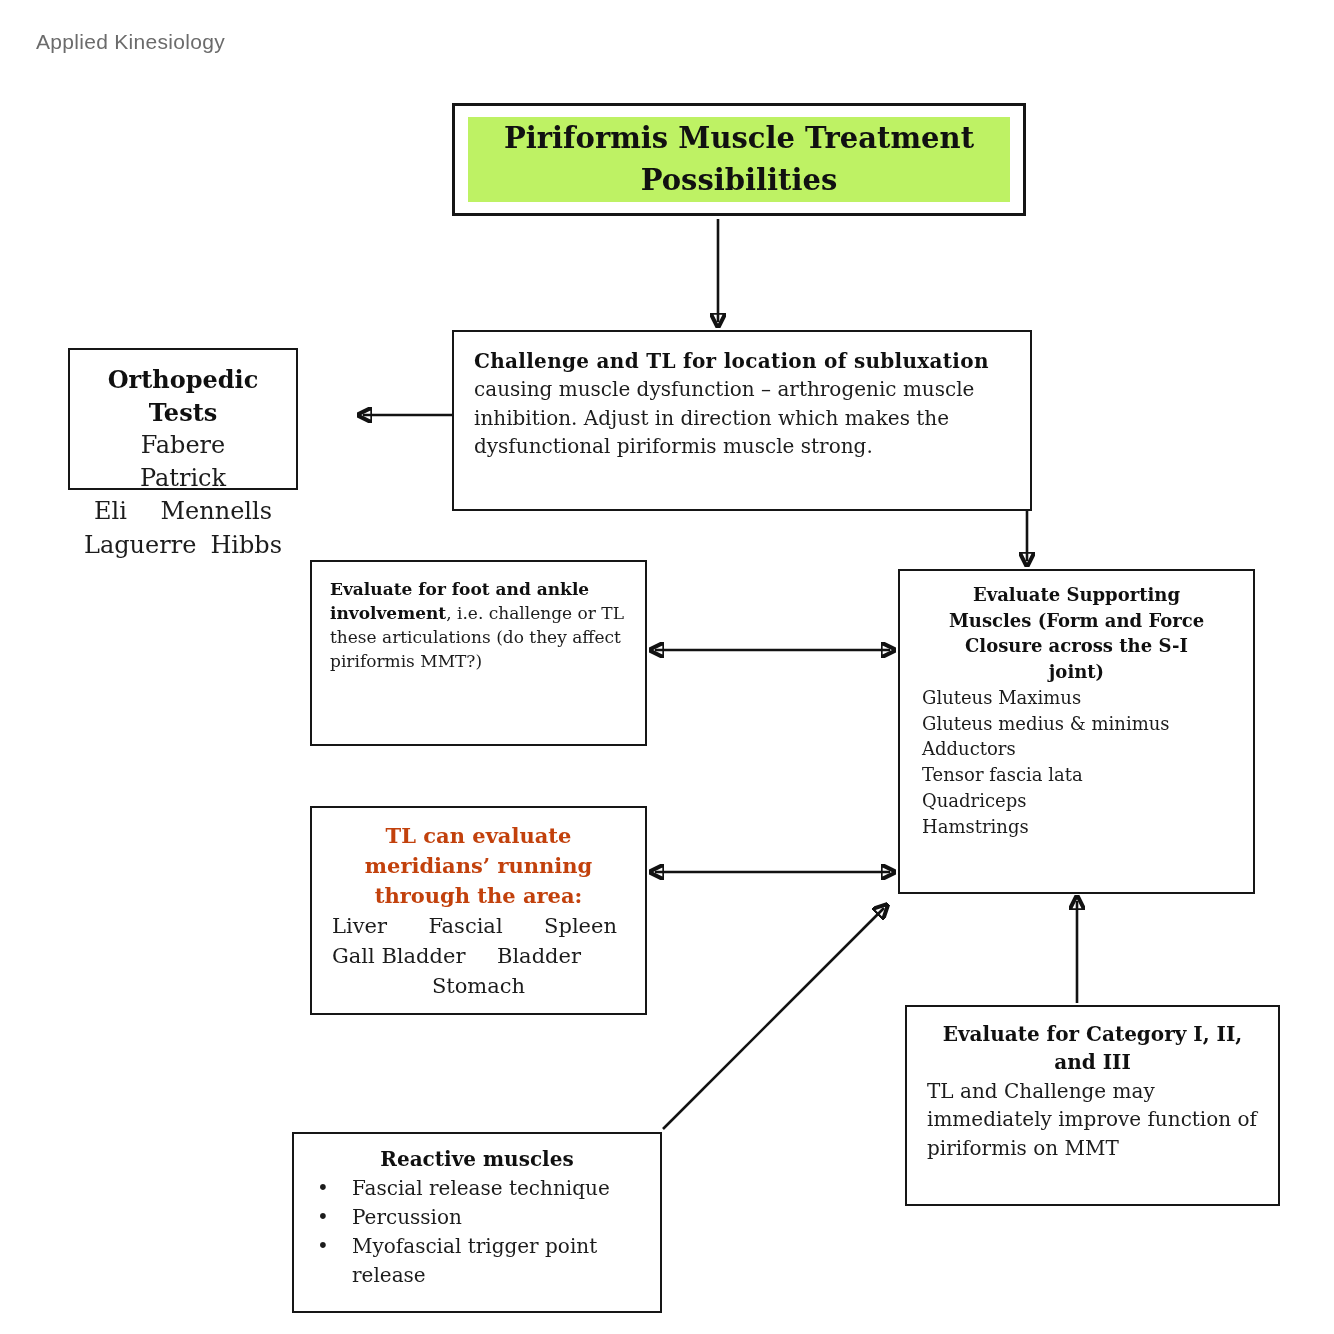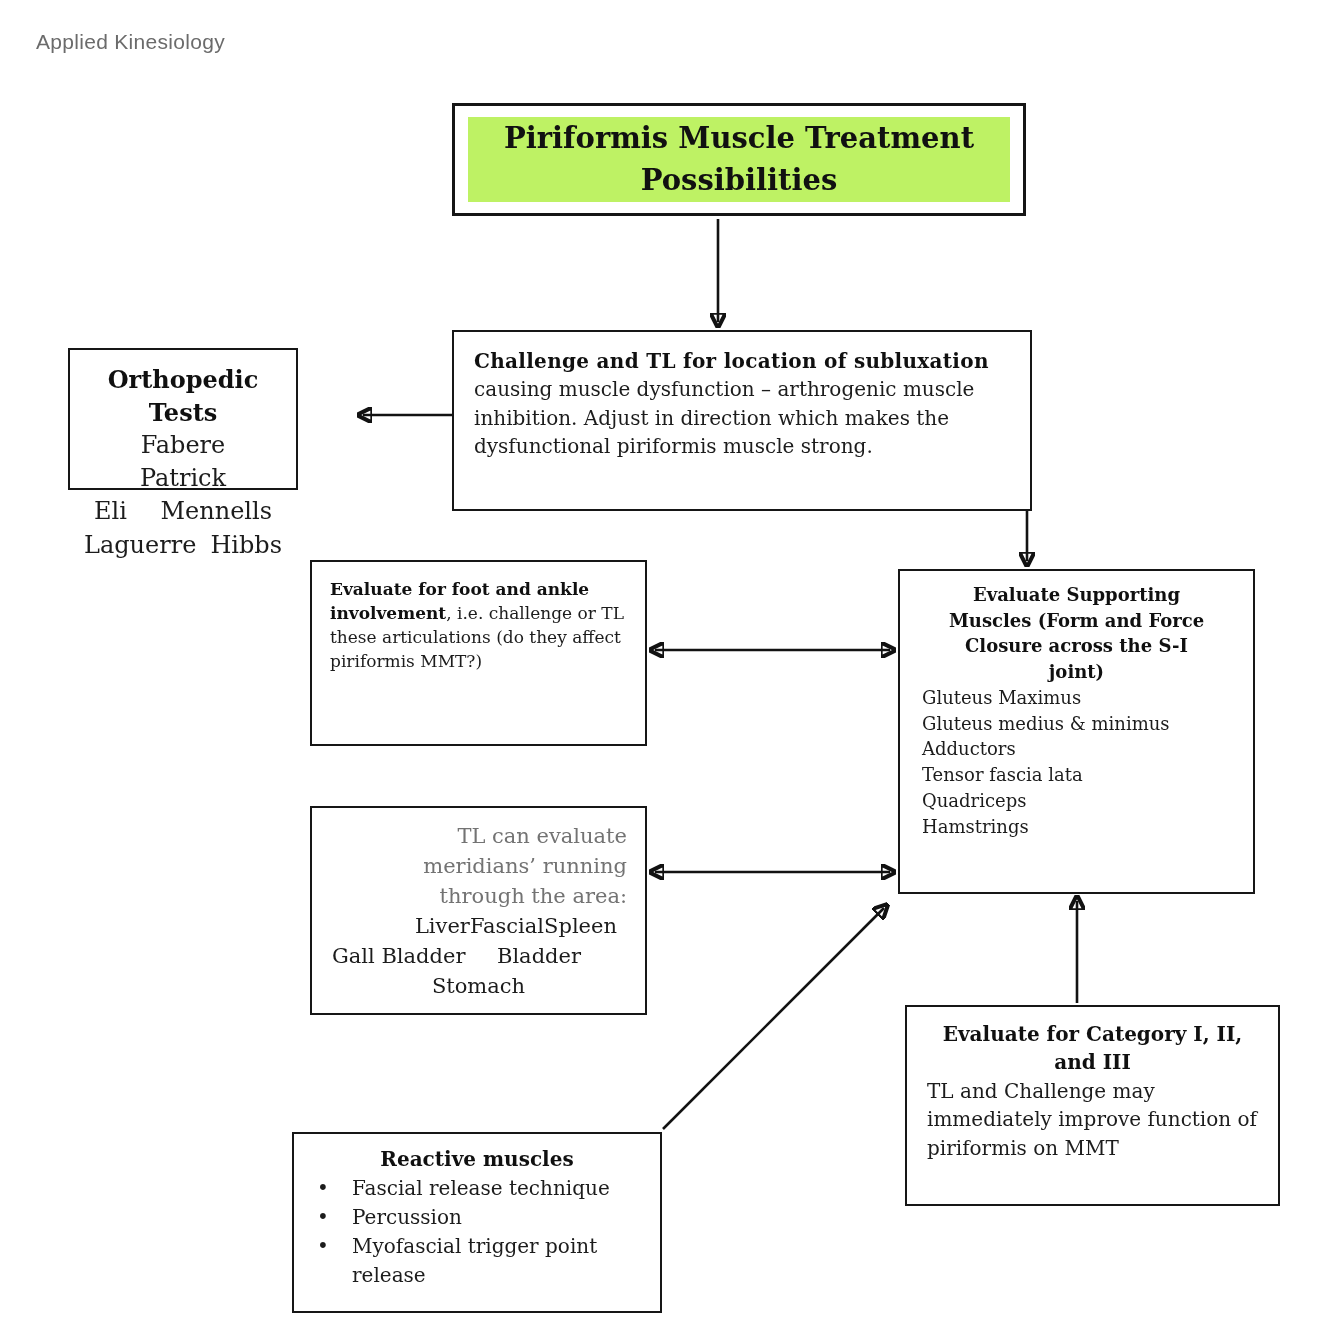--- a/index.html
+++ b/index.html
@@ -64,22 +64,22 @@
   .gap-row { display: flex; justify-content: center; gap: 14px; }
   
   .foot-box { left: 310px; top: 560px; width: 337px; height: 186px; padding: 15px 18px; font-size: 17px; }
   .foot-box p { margin: 0; }
   .foot-box b { color: #101010; }
   
   .supporting-box { left: 898px; top: 569px; width: 357px; height: 325px; padding: 11px 22px; font-size: 18px; line-height: 1.43; }
   .supporting-box .heading { font-weight: bold; text-align: center; color: #101010; }
   
   .meridians-box { left: 310px; top: 806px; width: 337px; height: 209px; padding: 13px 18px; font-size: 21px; line-height: 1.43; }
-  .meridians-box .heading { font-weight: normal; text-align: right; color: #737373; }
-  .meridians-box .m-row1 { display: flex; justify-content: flex-end; padding: 0 10px 0 2px; }
+  .meridians-box .heading { font-weight: bold; text-align: center; color: #c2410c; }
+  .meridians-box .m-row1 { display: flex; justify-content: space-between; padding: 0 10px 0 2px; }
   .meridians-box .m-row2 { display: flex; justify-content: space-between; padding: 0 46px 0 2px; }
   .meridians-box .m-row3 { text-align: center; }
   
   .category-box { left: 905px; top: 1005px; width: 375px; height: 201px; padding: 13px 20px; font-size: 20px; }
   .category-box .heading { font-weight: bold; text-align: center; color: #101010; }
   .category-box p { margin: 0; }
   
   .reactive-box { left: 292px; top: 1132px; width: 370px; height: 181px; padding: 11px 14px 11px 0; font-size: 20px; line-height: 1.45; }
   .reactive-box .heading { font-weight: bold; text-align: center; color: #101010; padding-left: 14px; }
   .bullet-row { display: flex; }

